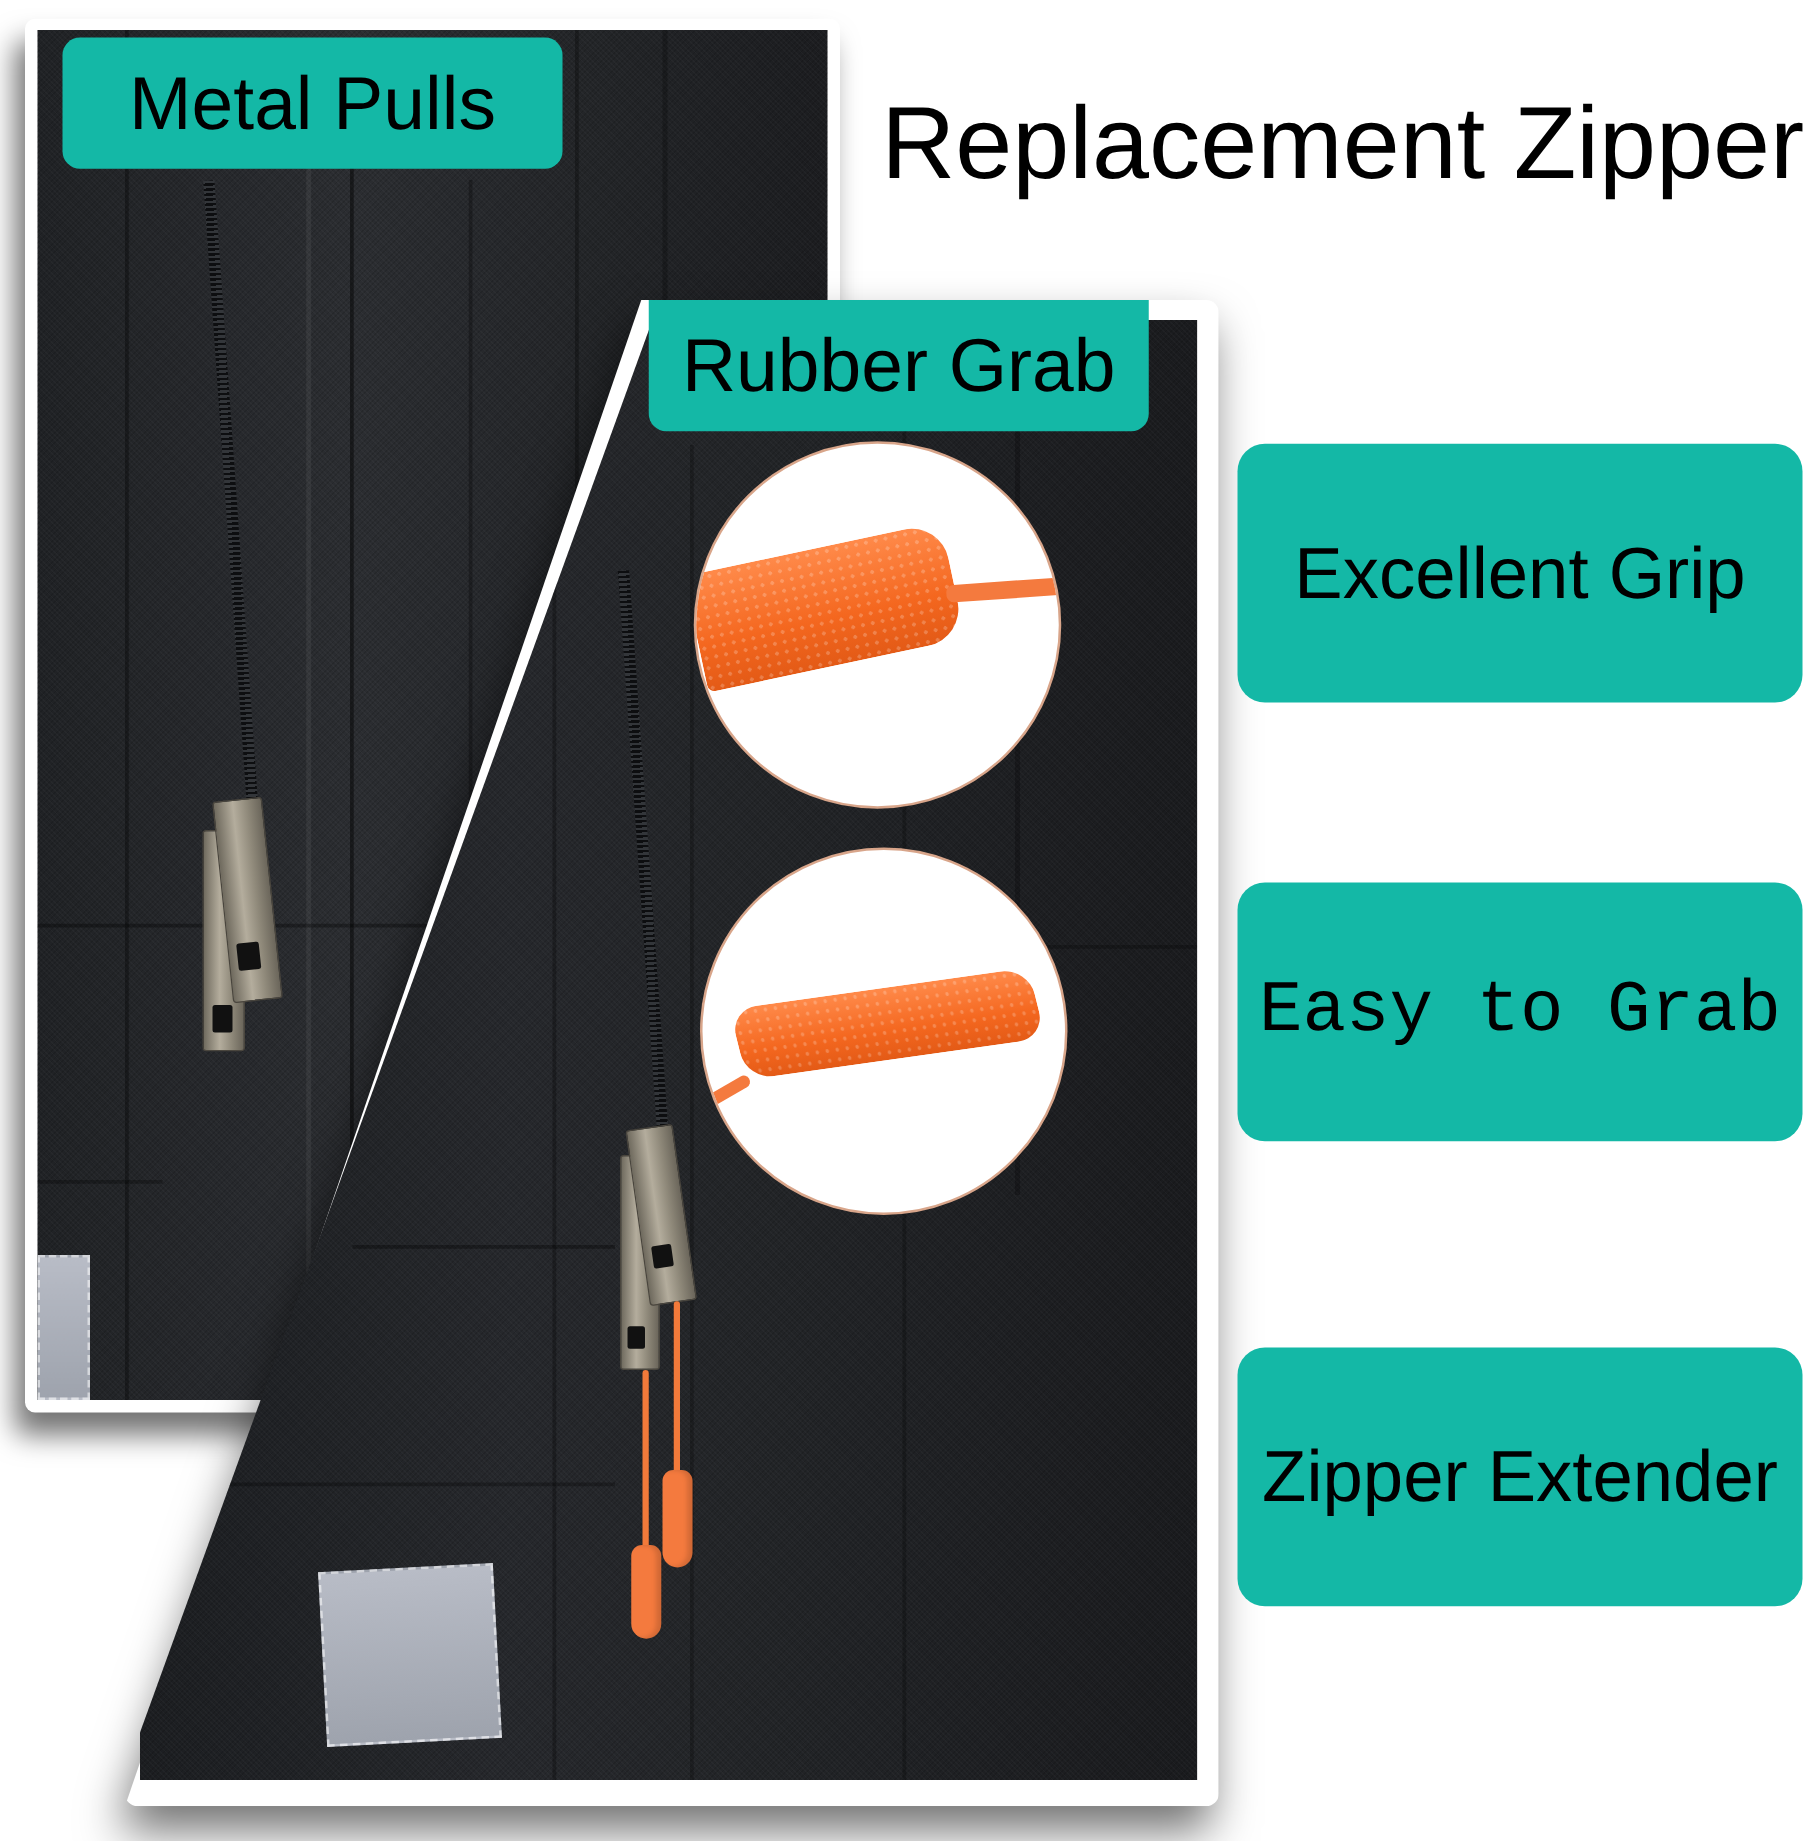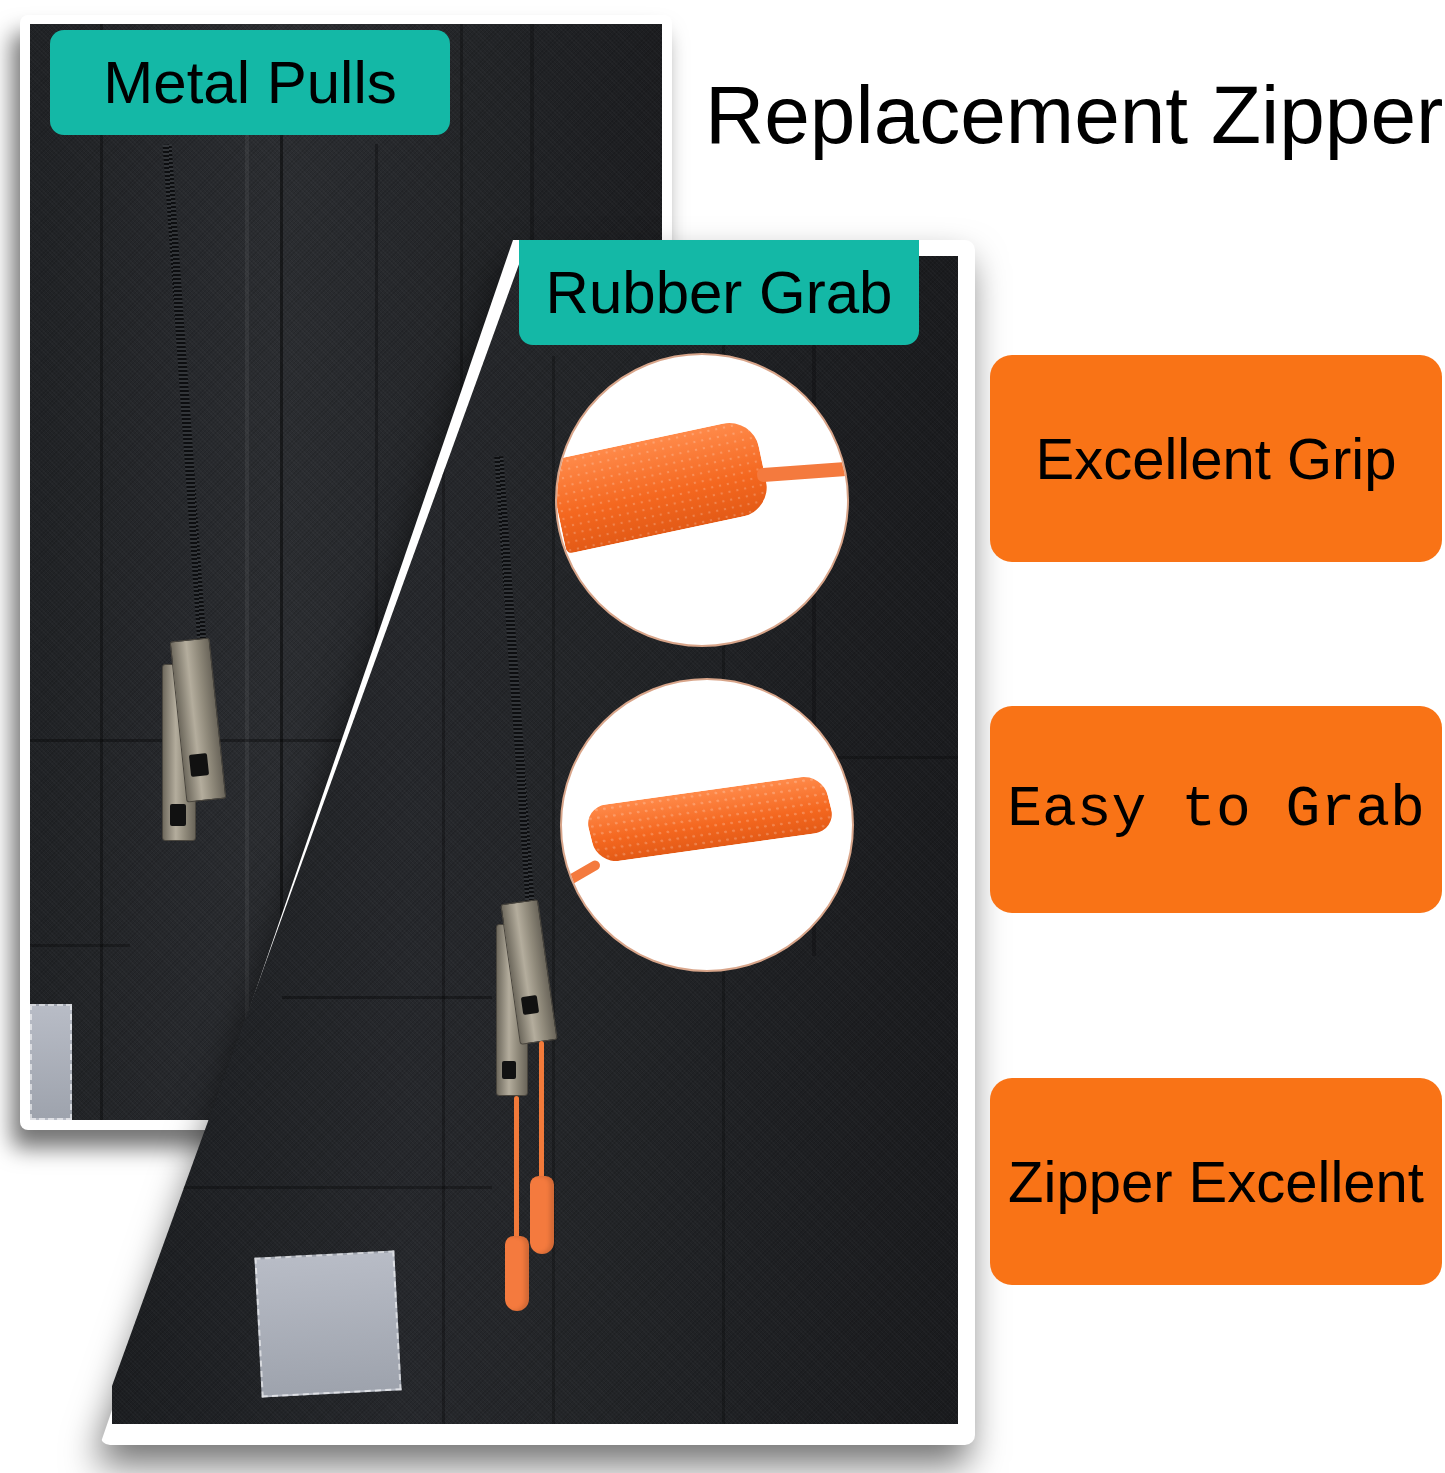--- a/index.html
+++ b/index.html
@@ -94,21 +94,21 @@
         linear-gradient(180deg,#ff8a4a,#f4671f 60%,#e35a16);
     }
 
     
     .title {
       left: 705px; top: 68px; width: 740px;
       font-size: 82px; color: #000; white-space: nowrap;
     }
     .feature {
       position: absolute; left: 990px; width: 452px; height: 207px;
-      background: #f97316; border-radius: 22px;
+      background: #14b8a6; border-radius: 22px;
       display: flex; align-items: center; justify-content: center;
       font-size: 58px; color: #000; white-space: nowrap;
     }
     .feature-1 { top: 355px; }
     .feature-2 { top: 706px; font-family: Liberation Mono, monospace; }
     .feature-3 { top: 1078px; }
   </style>
 </head>
 <body>
 
@@ -170,13 +170,13 @@
 </div>
 <div class="inset inset-2">
   <div class="grip-texture" style="left:28px;top:110px;width:240px;height:58px;border-radius:22px;transform:rotate(-14deg) skewY(6deg);"></div>
   <div class="abs" style="left:0;top:188px;width:40px;height:10px;background:#f47a3e;border-radius:5px;transform:rotate(-30deg);"></div>
 </div>
 
 <div class="abs title">Replacement Zipper</div>
 
 <div class="feature feature-1">Excellent Grip</div>
 <div class="feature feature-2">Easy to Grab</div>
-<div class="feature feature-3">Zipper Excellent</div>
+<div class="feature feature-3">Zipper Extender</div>
 
 </body></html>

